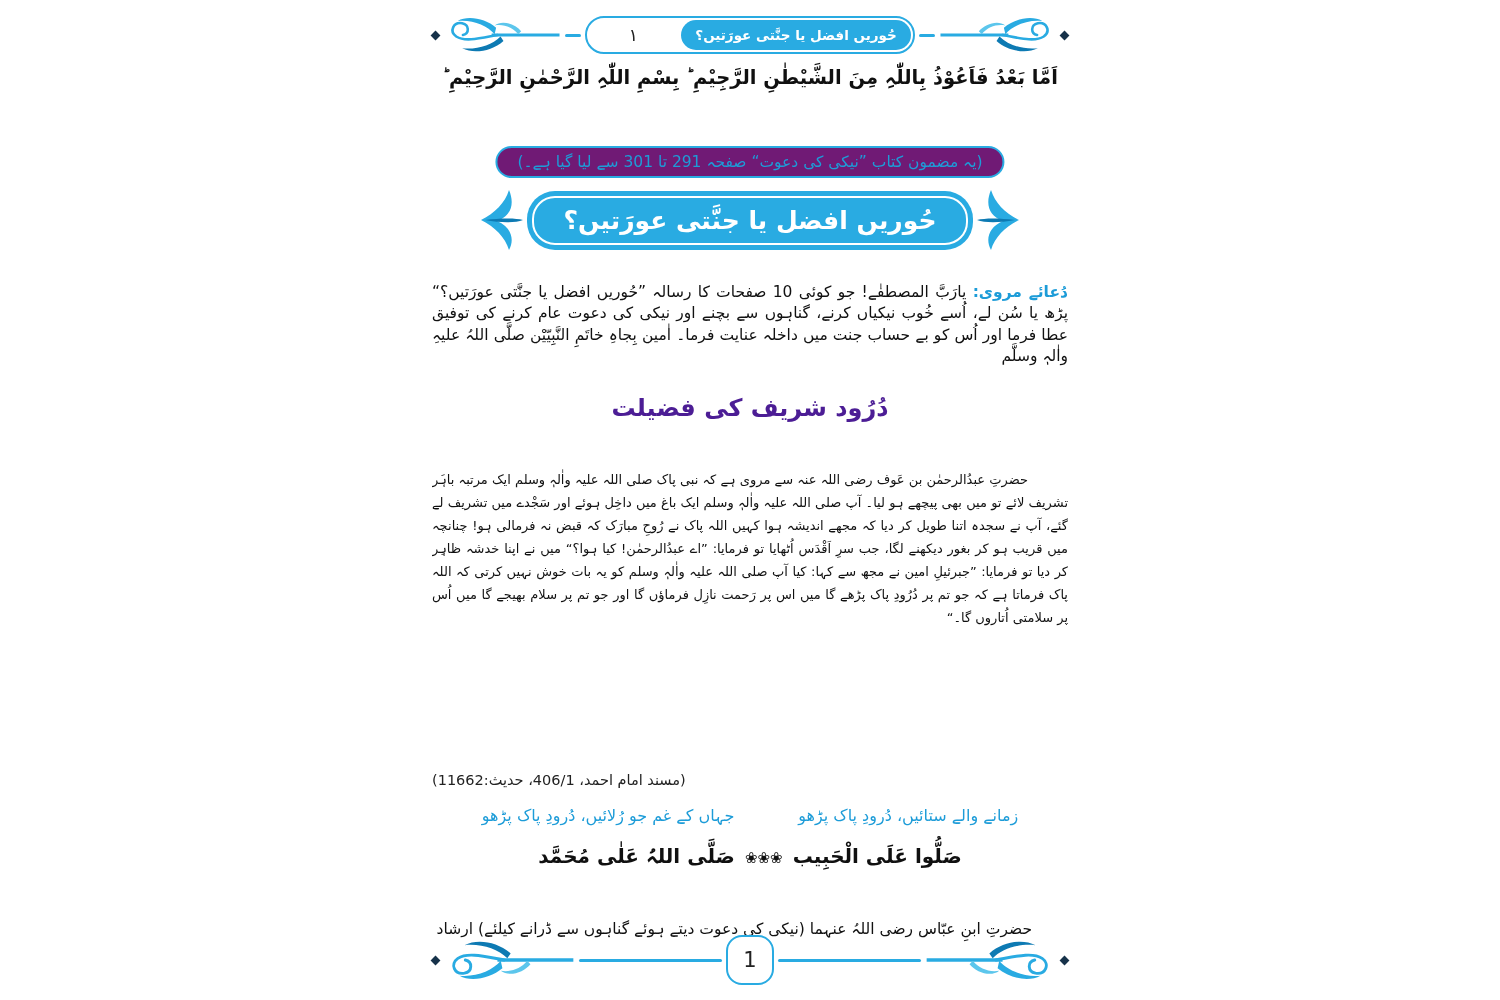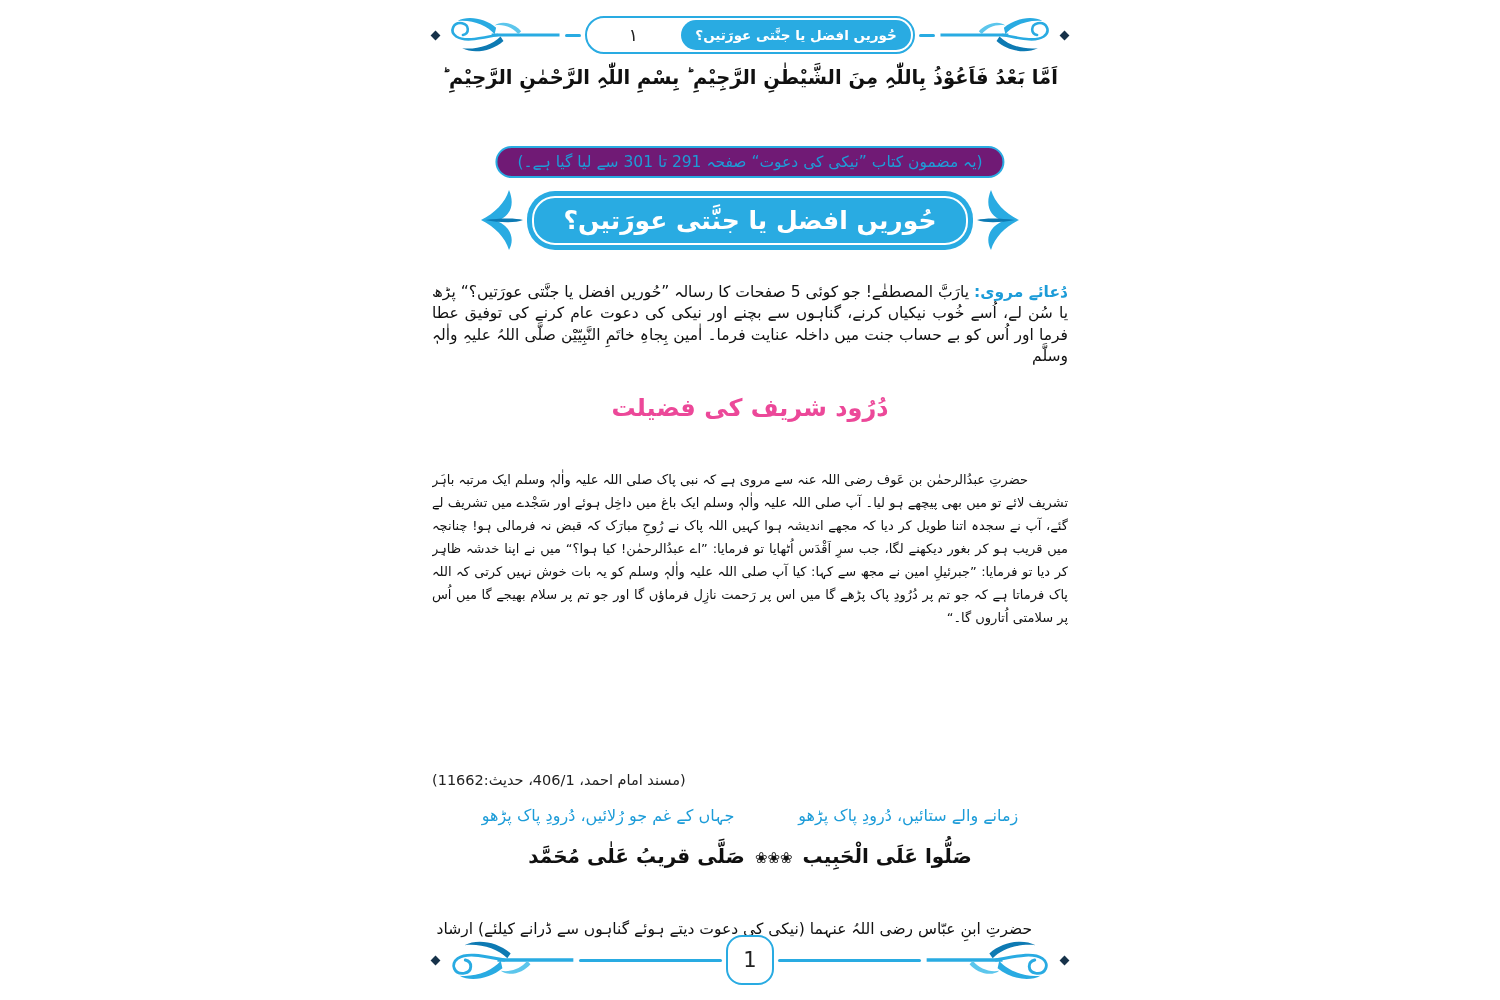--- a/index.html
+++ b/index.html
@@ -37,21 +37,21 @@
   
   .banner-wrap{top:188px;display:flex;align-items:center;justify-content:center;gap:2px;}
   .leaf{width:52px;height:64px;flex:0 0 auto;}
   .banner-box{background:#29abe2;border-radius:28px;padding:5px;}
   .banner-inner{border:2px solid #fff;border-radius:23px;padding:8px 30px;
         color:#fff;font-size:25px;font-weight:bold;white-space:nowrap;}
   
   .dua{top:266px;height:128px;overflow:hidden;font-size:15.5px;line-height:21.5px;
         text-align:justify;}
   .dua-label{color:#1d9cd8;font-weight:bold;}
-  .sec-heading{top:394px;text-align:center;color:#ec4899;font-size:24px;font-weight:bold;}
+  .sec-heading{top:394px;text-align:center;color:#4c1d95;font-size:24px;font-weight:bold;}
   .body-para{top:440px;height:336px;overflow:hidden;font-size:13px;line-height:23px;
         text-align:justify;text-indent:40px;margin-top:28px;}
   .reference{top:772px;text-align:left;font-size:14.5px;color:#222;}
   .couplet{top:806px;display:flex;justify-content:center;gap:64px;color:#1d9cd8;
         font-size:16px;white-space:nowrap;}
   .salawat{top:844px;text-align:center;font-size:20px;font-weight:bold;color:#101010;}
   .salawat .flowers{font-size:15px;font-weight:normal;padding:0 10px;letter-spacing:4px;}
   .closing{top:886px;font-size:15.5px;line-height:23px;text-align:justify;text-indent:36px;
         height:46px;overflow:hidden;margin-top:32px;}
 </style>
@@ -104,35 +104,35 @@
         <use href="#leaf-shape"></use>
       </svg>
     <div class="banner-box">
       <div class="banner-inner">حُوریں افضل یا جنَّتی عورَتیں؟</div>
     </div>
     <svg class="leaf" viewBox="0 0 52 64">
         <use href="#leaf-shape"></use>
       </svg>
   </div>
 
-  <p class="dua abs"><span class="dua-label">دُعائے مروی:</span><span> یارَبَّ المصطفٰے! جو کوئی 5 صفحات کا رسالہ ”حُوریں افضل یا جنَّتی عورَتیں؟“ پڑھ یا سُن لے، اُسے خُوب نیکیاں کرنے، گناہوں سے بچنے اور نیکی کی دعوت عام کرنے کی توفیق عطا فرما اور اُس کو بے حساب جنت میں داخلہ عنایت فرما۔ اٰمین بِجاہِ خاتَمِ النَّبِیّیْن صلَّی اللہُ علیہِ واٰلہٖ وسلَّم</span></p>
+  <p class="dua abs"><span class="dua-label">دُعائے مروی:</span><span> یارَبَّ المصطفٰے! جو کوئی 10 صفحات کا رسالہ ”حُوریں افضل یا جنَّتی عورَتیں؟“ پڑھ یا سُن لے، اُسے خُوب نیکیاں کرنے، گناہوں سے بچنے اور نیکی کی دعوت عام کرنے کی توفیق عطا فرما اور اُس کو بے حساب جنت میں داخلہ عنایت فرما۔ اٰمین بِجاہِ خاتَمِ النَّبِیّیْن صلَّی اللہُ علیہِ واٰلہٖ وسلَّم</span></p>
 
   <div class="sec-heading abs">دُرُود شریف کی فضیلت</div>
 
   <p class="body-para abs">حضرتِ عبدُالرحمٰن بن عَوف رضی اللہ عنہ سے مروی ہے کہ نبی پاک صلی اللہ علیہ واٰلہٖ وسلم ایک مرتبہ باہَر تشریف لائے تو میں بھی پیچھے ہو لیا۔ آپ صلی اللہ علیہ واٰلہٖ وسلم ایک باغ میں داخِل ہوئے اور سَجْدے میں تشریف لے گئے، آپ نے سجدہ اتنا طویل کر دیا کہ مجھے اندیشہ ہوا کہیں اللہ پاک نے رُوحِ مبارَک کہ قبض نہ فرمالی ہو! چنانچہ میں قریب ہو کر بغور دیکھنے لگا، جب سرِ اَقْدَس اُٹھایا تو فرمایا: ”اے عبدُالرحمٰن! کیا ہوا؟“ میں نے اپنا خدشہ ظاہِر کر دیا تو فرمایا: ”جبرئیلِ امین نے مجھ سے کہا: کیا آپ صلی اللہ علیہ واٰلہٖ وسلم کو یہ بات خوش نہیں کرتی کہ اللہ پاک فرماتا ہے کہ جو تم پر دُرُودِ پاک پڑھے گا میں اس پر رَحمت نازِل فرماؤں گا اور جو تم پر سلام بھیجے گا میں اُس پر سلامتی اُتاروں گا۔“</p>
 
   <div class="reference abs">(مسند امام احمد، 406/1، حدیث:11662)</div>
 
   <div class="couplet abs">
     <span>زمانے والے ستائیں، دُرودِ پاک پڑھو</span>
     <span>جہاں کے غم جو رُلائیں، دُرودِ پاک پڑھو</span>
   </div>
 
   <div class="salawat abs">
-    <span>صَلُّوا عَلَی الْحَبِیب</span><span class="flowers">❀❀❀</span><span>صَلَّی قریبُ عَلٰی مُحَمَّد</span>
+    <span>صَلُّوا عَلَی الْحَبِیب</span><span class="flowers">❀❀❀</span><span>صَلَّی اللہُ عَلٰی مُحَمَّد</span>
   </div>
 
   <p class="closing abs">حضرتِ ابنِ عبّاس رضی اللہُ عنہما (نیکی کی دعوت دیتے ہوئے گناہوں سے ڈرانے کیلئے) ارشاد</p>
 
   <div class="band footer-band abs">
     <span class="endmark"></span>
     <svg class="flourish flip-hv" viewBox="0 0 160 54">
         <use href="#flourish-shape"></use>
       </svg>
     <div class="rule"></div>

